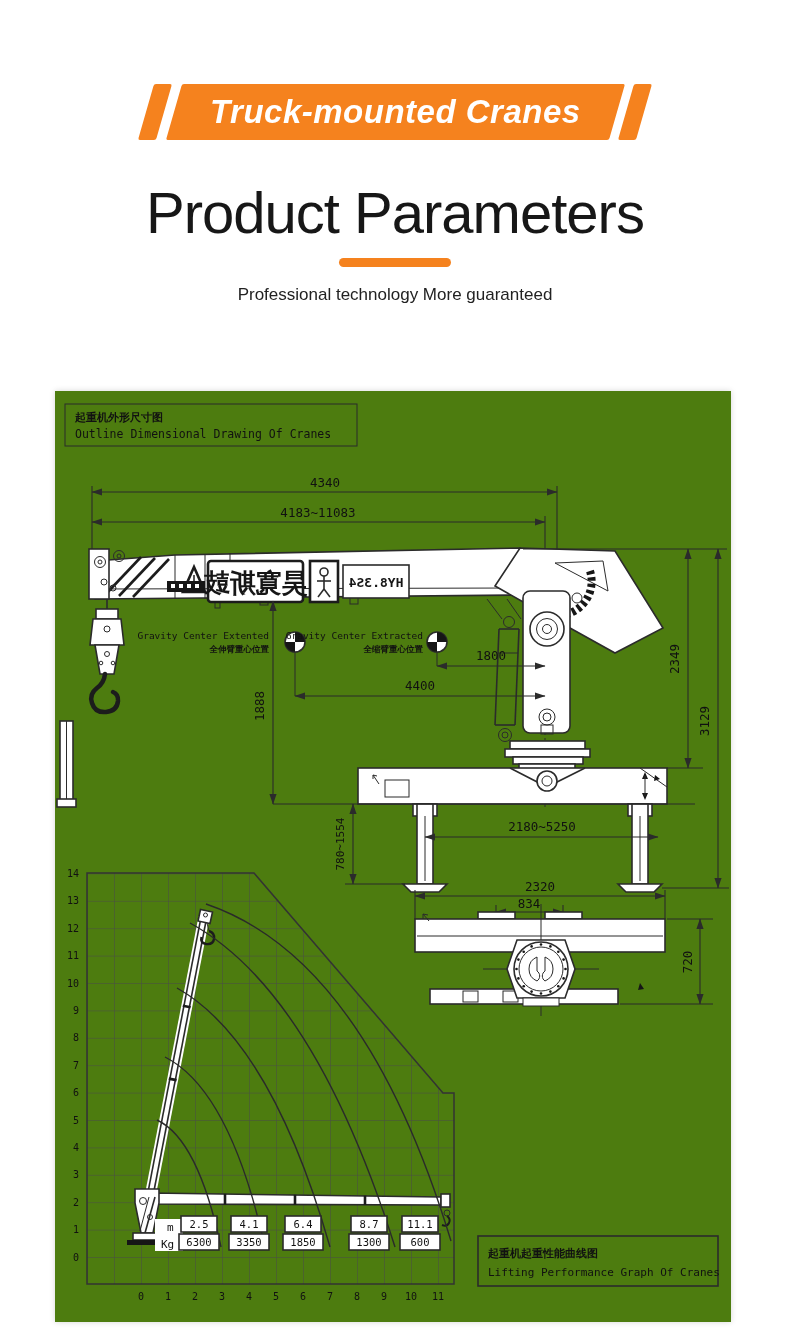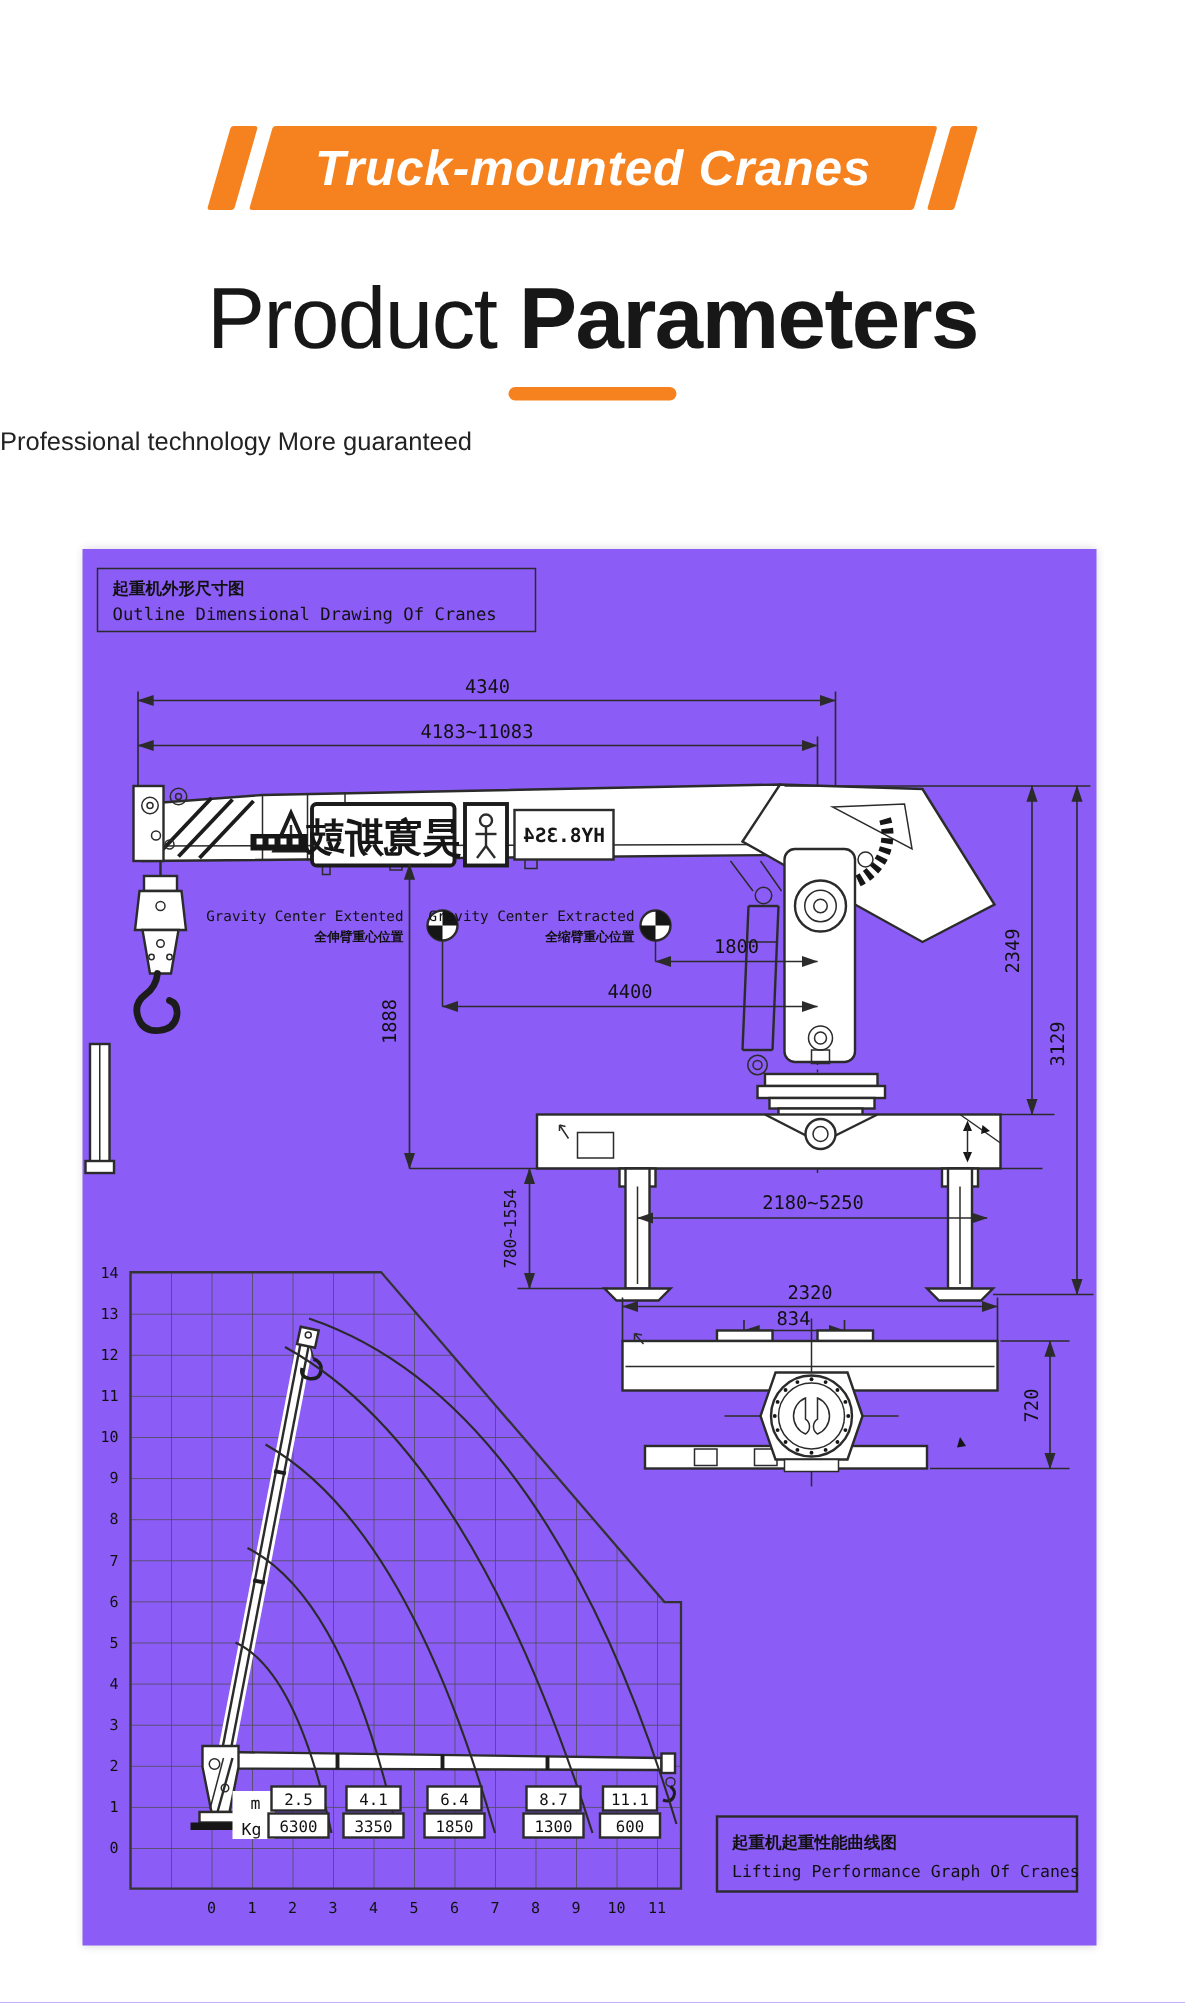--- a/index.html
+++ b/index.html
@@ -11,25 +11,25 @@
   .hdr{padding-top:84px;}
   .banner{display:flex;justify-content:center;align-items:stretch;height:56px;gap:10px;}
   .slash{width:18px;background:#F5821E;transform:skewX(-16deg);border-radius:2px;}
   .banner-body{background:#F5821E;transform:skewX(-16deg);border-radius:2px;
     display:flex;align-items:center;padding:0 36px;}
   .banner-body span{transform:skewX(16deg);font-style:italic;font-weight:bold;
     color:#fff;font-size:33px;letter-spacing:.5px;white-space:nowrap;}
   .title{margin-top:44px;text-align:center;font-size:58px;color:#171717;
     letter-spacing:-1px;line-height:1;white-space:nowrap;}
   .title .t-light{font-weight:400;margin-top:28px;}
-  .title .t-bold{font-weight:700;}
+  .title .t-bold{font-weight:400;}
   .underline{width:112px;height:9px;background:#F5821E;border-radius:5px;margin:16px auto 0;}
-  .subtitle{margin-top:18px;text-align:left;font-size:17px;color:#222;}
+  .subtitle{margin-top:18px;text-align:center;font-size:17px;color:#222;}
   
-  .card{position:absolute;left:55px;top:366px;width:676px;height:931px;background:#8b5cf6;
+  .card{position:absolute;left:55px;top:391px;width:676px;height:931px;background:#4d7c0f;
     box-shadow:0 0 6px rgba(0,0,0,.16);}
   svg{display:block;}
   .ln{stroke:#2b2b2b;stroke-width:1.6;fill:none;}
   .lnthin{stroke:#2b2b2b;stroke-width:1;fill:none;}
   .lnbold{stroke:#1c1c1c;stroke-width:2.6;fill:none;}
   .fillw{fill:#fff;}
   .dim{stroke:#2b2b2b;stroke-width:1.1;fill:none;}
   .dimtxt{font:12.5px "DejaVu Sans Mono",monospace;fill:#111;}
   .caption-cn{font:bold 11px "DejaVu Sans Mono",monospace;fill:#111;}
   .caption-en{font:11.5px "DejaVu Sans Mono",monospace;fill:#111;}

